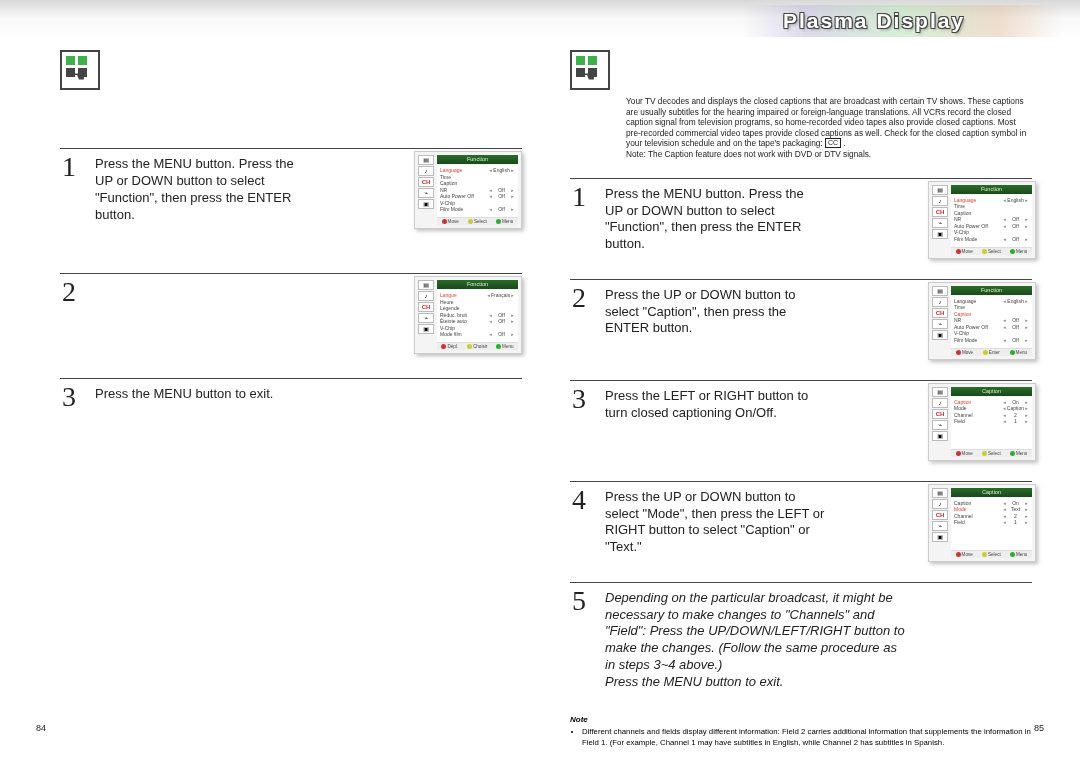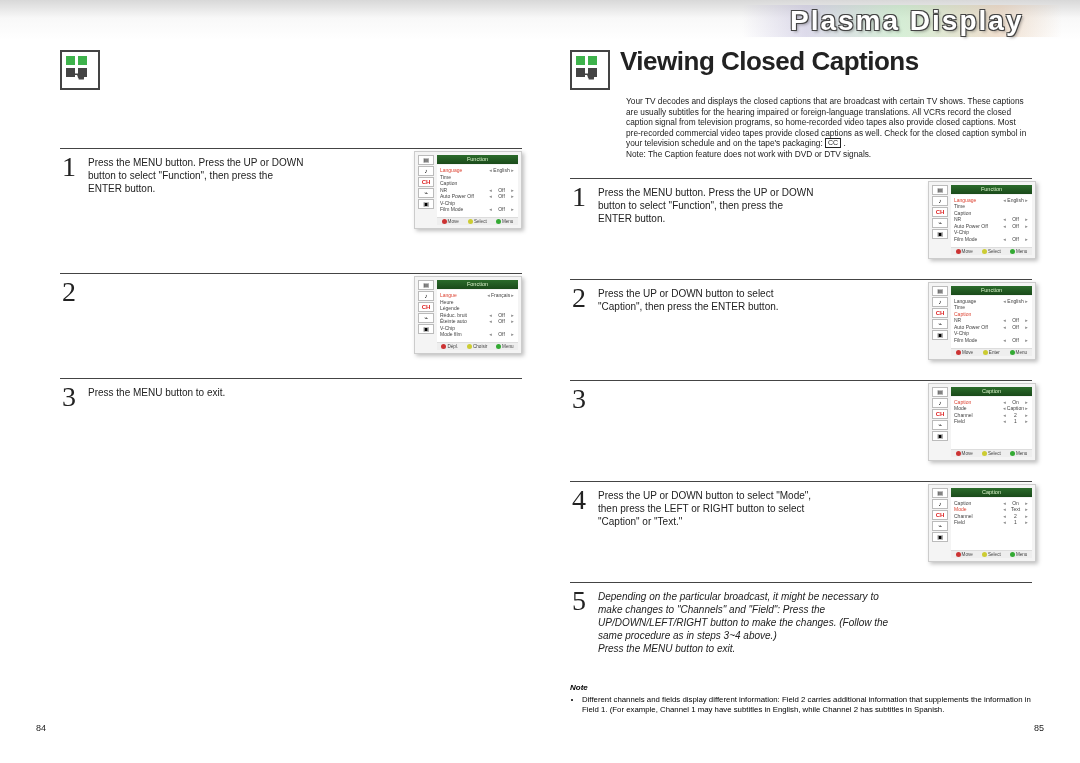--- a/index.html
+++ b/index.html
@@ -24,26 +24,26 @@
     position: absolute;
     top: 0; left: -30px;
     width: 320px; height: 32px;
     background: linear-gradient(90deg, rgba(200,200,200,0) 0%, #bdb8d8 20%, #b0e0b0 50%, #e0c0a0 80%, rgba(200,200,200,0) 100%);
     opacity: 0.5;
     border-radius: 4px;
   }
   .plasma-text {
     position: relative;
     font-family: Verdana, sans-serif;
-    font-size: 28px;
+    font-size: 21px;
     font-weight: 700;
     letter-spacing: 2px;
     color: #fff;
     text-shadow: 1px 1px 0 #444, -1px -1px 0 #444, 1px -1px 0 #444, -1px 1px 0 #444, 2px 2px 3px rgba(0,0,0,0.3);
-    margin-left: 18px;
+    margin-left: 11px;
   }
   .page {
     position: relative;
     padding: 48px 48px 20px 60px;
     width: 100%;
     height: 100%;
   }
   .columns {
     display: flex;
     gap: 48px;
@@ -113,26 +113,27 @@
   .step .num {
     font-family: "Times New Roman", serif;
     font-size: 28px;
     font-weight: 400;
     line-height: 1;
     width: 18px;
     text-align: center;
     color: #222;
   }
   .step .txt {
-    font-size: 10px;
+    font-size: 13px;
     line-height: 1.3;
     color: #222;
     flex: 1;
     padding-top: 3px;
     max-width: 220px;
+    margin-left: 7px;
   }
   .step .shot {
     position: absolute;
     right: 0;
     top: -2px;
   }
   .col-right .step .shot { right: -4px; }
   .screenshot {
     width: 108px;
     height: 78px;
@@ -350,23 +351,20 @@
 
     <div class="col col-right">
       <div class="title-row">
         <div class="title-icon">
           <span class="sq a"></span>
             <span class="sq b"></span>
             <span class="sq c"></span>
             <span class="sq d"></span>
           <span class="hand">☚</span>
         </div>
-        <div style="flex:1">
-          <h1 class="title">Viewing Closed Captions</h1>
-        </div>
       </div>
       <div class="intro">
         <span>Your TV decodes and displays the closed captions that are broadcast with certain TV shows. These captions are usually subtitles for the hearing impaired or foreign-language translations. All VCRs record the closed caption signal from television programs, so home-recorded video tapes also provide closed captions. Most pre-recorded commercial video tapes provide closed captions as well. Check for the closed caption symbol in your television schedule and on the tape's packaging:</span> <span class="cc-badge">CC</span> .<br>
         <span>Note: The Caption feature does not work with DVD or DTV signals.</span>
       </div>
 
       <div class="steps" style="margin-top:18px;">
         <hr class="step-hr">
         <div class="step" style="min-height:96px;">
           <div class="num">1</div>
@@ -495,20 +493,21 @@
                   <span><span class="dot" style="background:#c33"></span>Move</span>
                   <span><span class="dot" style="background:#cc3"></span>Enter</span>
                   <span><span class="dot" style="background:#3a3"></span>Menu</span>
                 </div>
   </div>
             </div>
         </div>
         <hr class="step-hr">
         <div class="step" style="min-height:96px;">
           <div class="num">3</div>
+          <div class="txt">Press the LEFT or RIGHT button to turn closed captioning On/Off.</div>
           <div class="shot">
               <div class="screenshot">
     <div class="ss-sidebar">
       <div class="ic">▤</div>
                   <div class="ic">♪</div>
                   <div class="ic ch">CH</div>
                   <div class="ic">⌁</div>
                   <div class="ic">▣</div>
     </div>
     <div class="ss-titlebar">Caption</div>

